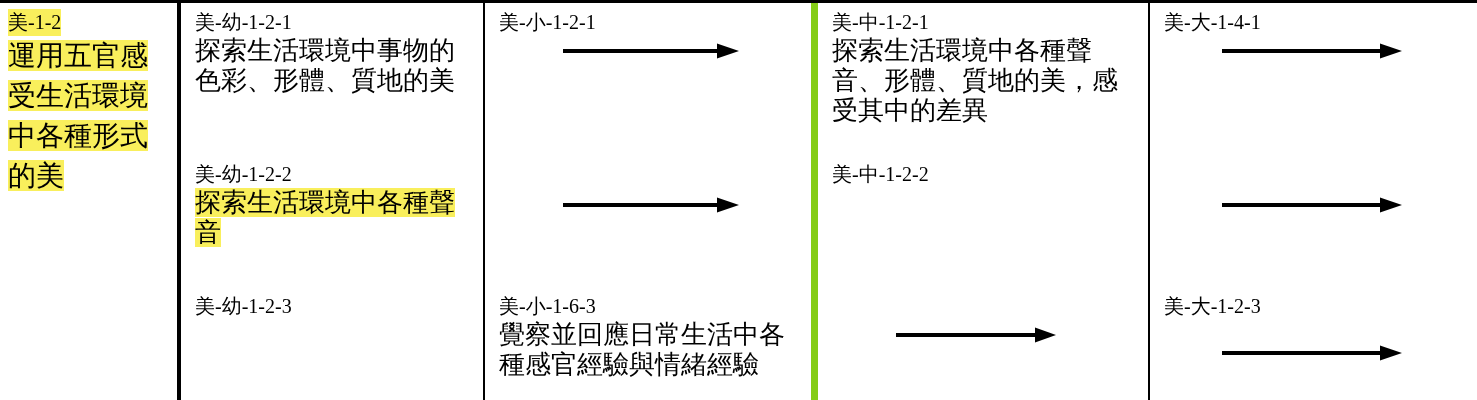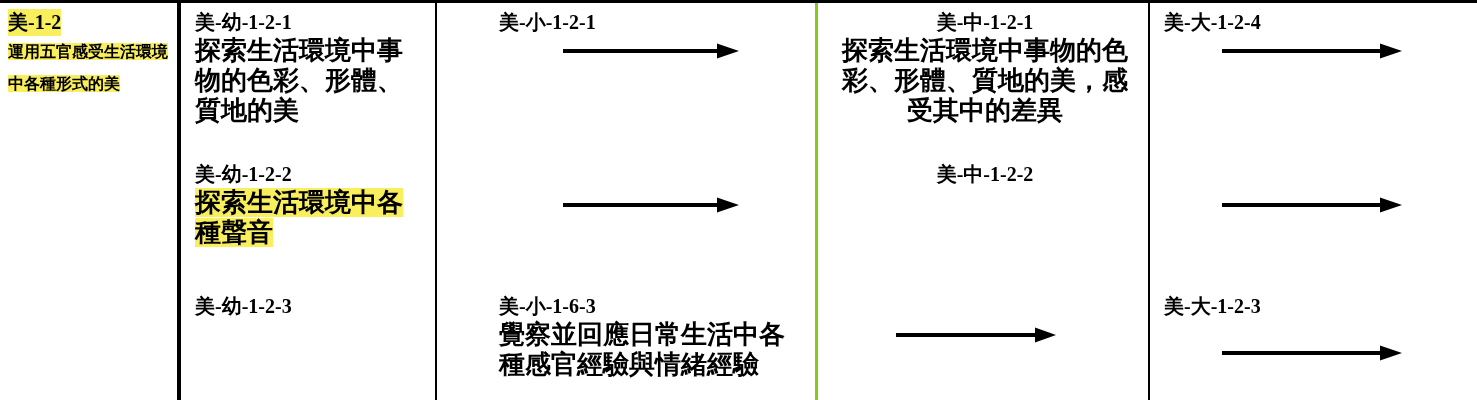--- a/index.html
+++ b/index.html
@@ -23,26 +23,25 @@
     border-top: 3px solid #000;
   }
 
   
   .col {
     position: absolute;
     top: 0;
     bottom: 0;
     box-sizing: border-box;
     padding: 0;
-    font-weight: bold;
   }
   .col-1 { left: 0px;    width: 181px;  border-right: 4px solid #000; }
-  .col-2 { left: 181px;  width: 256px;  border-right: 2px solid #000; }
-  .col-3 { left: 485px;  width: 333px;  border-right: 3px solid #84cc16; }
-  .col-4 { left: 818px;  width: 332px;  border-right: 2px solid #000; text-align: center; }
+  .col-2 { left: 181px;  width: 304px;  border-right: 2px solid #000; }
+  .col-3 { left: 485px;  width: 333px;  border-right: 7px solid #84cc16; }
+  .col-4 { left: 818px;  width: 332px;  border-right: 2px solid #000; }
   .col-5 { left: 1150px; width: 327px; }
 
   
   .cell {
     position: absolute;
     left: 0;
     right: 0;
     box-sizing: border-box;
     padding: 6px 10px 0 14px;
   }
@@ -70,21 +69,21 @@
     box-decoration-break: clone;
     -webkit-box-decoration-break: clone;
   }
   .code-hl {
     display: inline-block;
     background-color: #f9ef5c;
   }
 
   
   .col-1 .code { font-size: 20px; }
-  .col-1 .desc { font-size: 16px; line-height: 32px; }
+  .col-1 .desc { font-size: 28px; line-height: 40px; }
 
   
   .arrow {
     position: absolute;
     height: 16px;
     pointer-events: none;
   }
   .arrow svg { display: block; overflow: visible; }
 
   .arrow-c3r1 { left: 78px;  top: 40px;  width: 176px; }
@@ -142,38 +141,38 @@
     </div>
     <div class="cell row-3">
       <div class="code">美-小-1-6-3</div>
       <div class="desc">覺察並回應日常生活中各種感官經驗與情緒經驗</div>
     </div>
   </div>
 
   <div class="col col-4">
     <div class="cell row-1">
       <div class="code">美-中-1-2-1</div>
-      <div class="desc">探索生活環境中事物的色彩、形體、質地的美，感受其中的差異</div>
+      <div class="desc">探索生活環境中各種聲音、形體、質地的美，感受其中的差異</div>
     </div>
     <div class="cell row-2">
       <div class="code">美-中-1-2-2</div>
     </div>
     <div class="cell row-3">
       <div class="arrow arrow-c4r3">
         <svg width="160" height="16" viewBox="0 0 160 16" xmlns="http://www.w3.org/2000/svg" aria-hidden="true">
           <line x1="0" y1="8" x2="141" y2="8" stroke="#000" stroke-width="4"></line>
           <polygon points="139,0.5 160,8 139,15.5" fill="#000"></polygon>
         </svg>
       </div>
     </div>
   </div>
 
   <div class="col col-5">
     <div class="cell row-1">
-      <div class="code">美-大-1-2-4</div>
+      <div class="code">美-大-1-4-1</div>
       <div class="arrow arrow-c5r1">
         <svg width="180" height="16" viewBox="0 0 180 16" xmlns="http://www.w3.org/2000/svg" aria-hidden="true">
           <line x1="0" y1="8" x2="160" y2="8" stroke="#000" stroke-width="4"></line>
           <polygon points="158,0.5 180,8 158,15.5" fill="#000"></polygon>
         </svg>
       </div>
     </div>
     <div class="cell row-2">
       <div class="arrow arrow-c5r2">
         <svg width="180" height="16" viewBox="0 0 180 16" xmlns="http://www.w3.org/2000/svg" aria-hidden="true">

